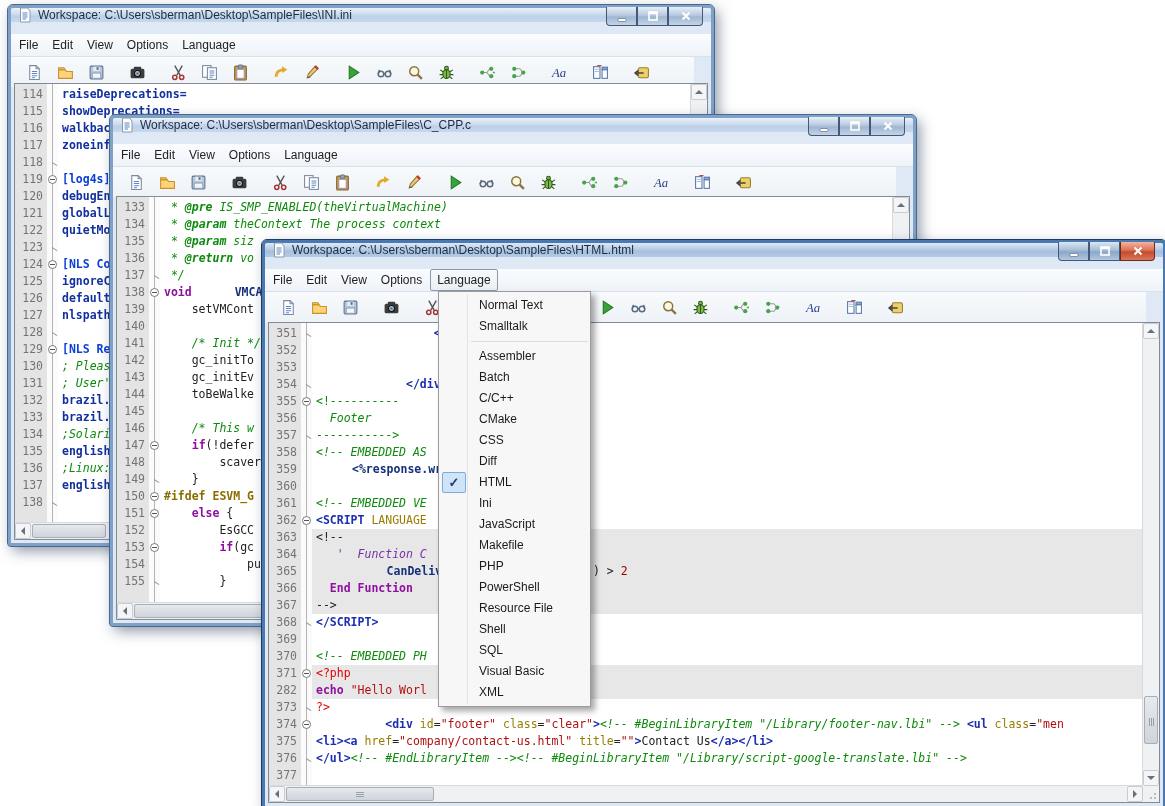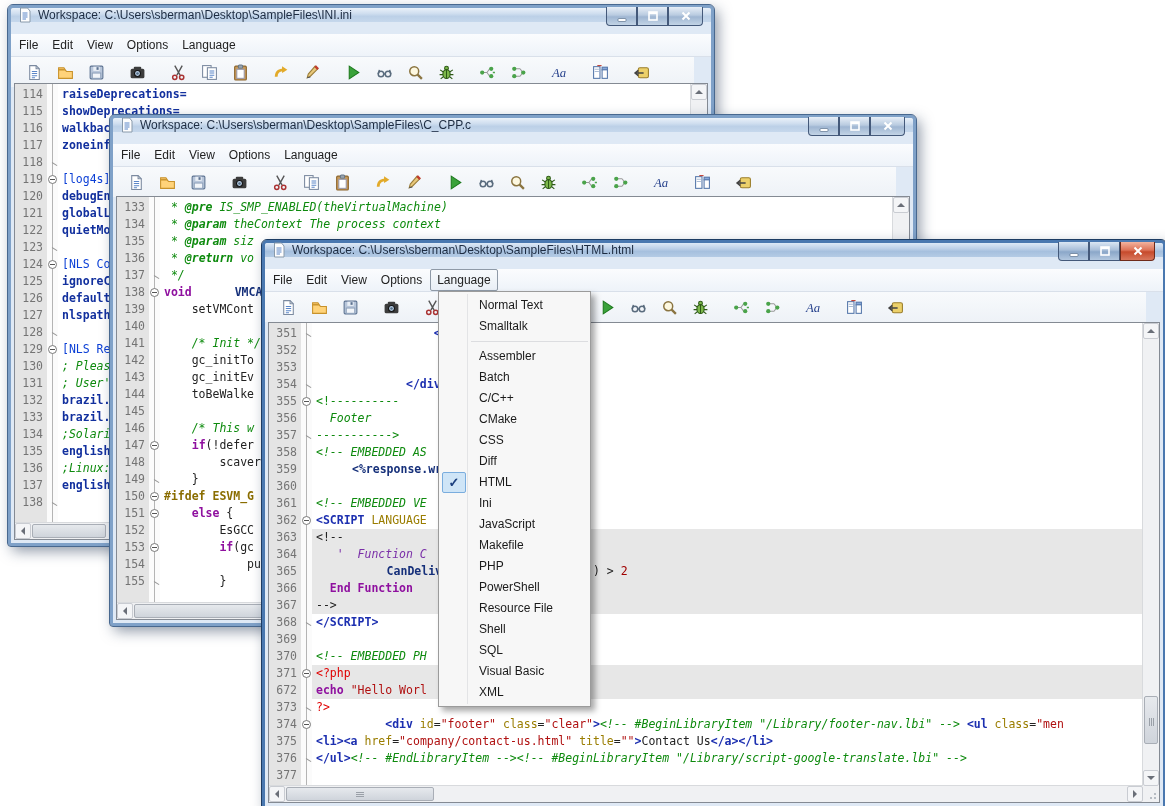--- a/index.html
+++ b/index.html
@@ -52,21 +52,21 @@
   .fold.fc:after{content:"";position:absolute;left:1px;top:4px;width:7px;height:7px;border:1px solid #7a7a7a;
        border-radius:50%;background:#fff;}
   .fold.fc:before{content:"";position:absolute;left:3px;top:8px;width:5px;height:1px;background:#555;z-index:1;}
   .fold.ft:after{content:"";position:absolute;left:5px;top:8px;width:6px;height:1px;background:#9a9a9a;
        transform:rotate(32deg);transform-origin:left center;}
   .txt{flex:1;white-space:pre;position:relative;padding-left:4px;color:#222;}
   .row.band .txt{background:#e7e7e7;}
   .frag{position:absolute;top:0;}
   
   .c-k{color:#12309e;font-weight:bold;}
-  .c-sec{color:#0b3fd6;font-weight:normal;}
+  .c-sec{color:#0b3fd6;font-weight:bold;}
   .c-c{color:#0d8a0d;}
   .c-ci{color:#0d8a0d;font-style:italic;}
   .c-cb{color:#0d8a0d;font-style:italic;font-weight:bold;}
   .c-kw{color:#8f109f;font-weight:bold;}
   .c-pre{color:#8a6d00;font-weight:bold;}
   .c-t{color:#1c2fb0;font-weight:bold;}
   .c-a{color:#9a7d00;}
   .c-s{color:#b01010;}
   .c-php{color:#e00000;}
   .c-p{color:#222;}
@@ -920,21 +920,21 @@
             <span class="gut">370</span>
             <span class="fold"></span>
             <span class="txt"><span class="c-ci">&lt;!-- EMBEDDED PH</span></span>
           </div>
           <div class="row band">
             <span class="gut">371</span>
             <span class="fold fc"></span>
             <span class="txt"><span class="c-php">&lt;?php</span></span>
           </div>
           <div class="row band">
-            <span class="gut">672</span>
+            <span class="gut">282</span>
             <span class="fold"></span>
             <span class="txt"><span class="c-kw">echo</span><span class="c-p"> </span><span class="c-s">"Hello Worl</span></span>
           </div>
           <div class="row">
             <span class="gut">373</span>
             <span class="fold ft"></span>
             <span class="txt"><span class="c-php">?&gt;</span></span>
           </div>
           <div class="row">
             <span class="gut">374</span>

